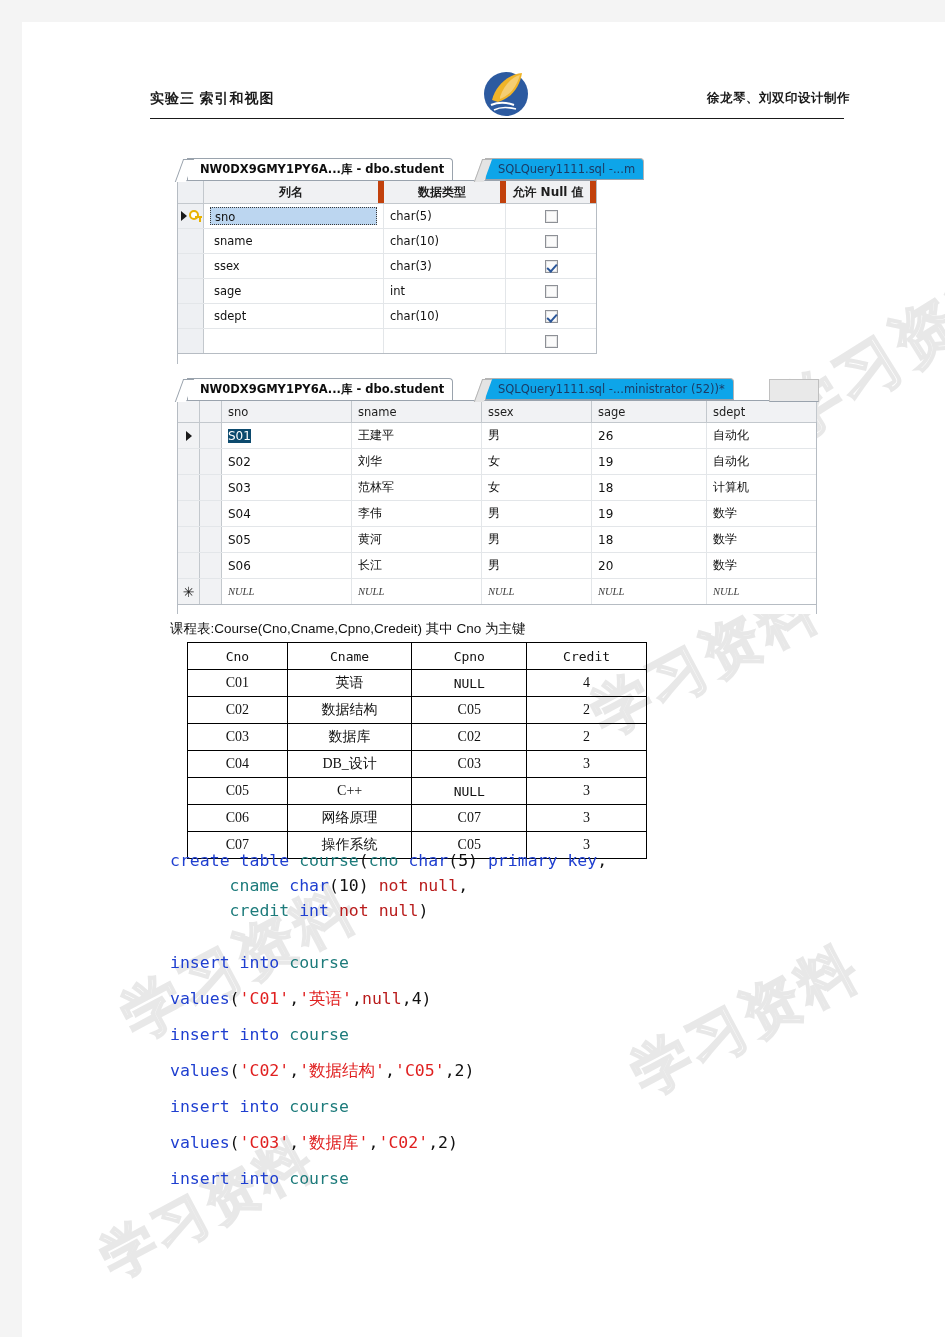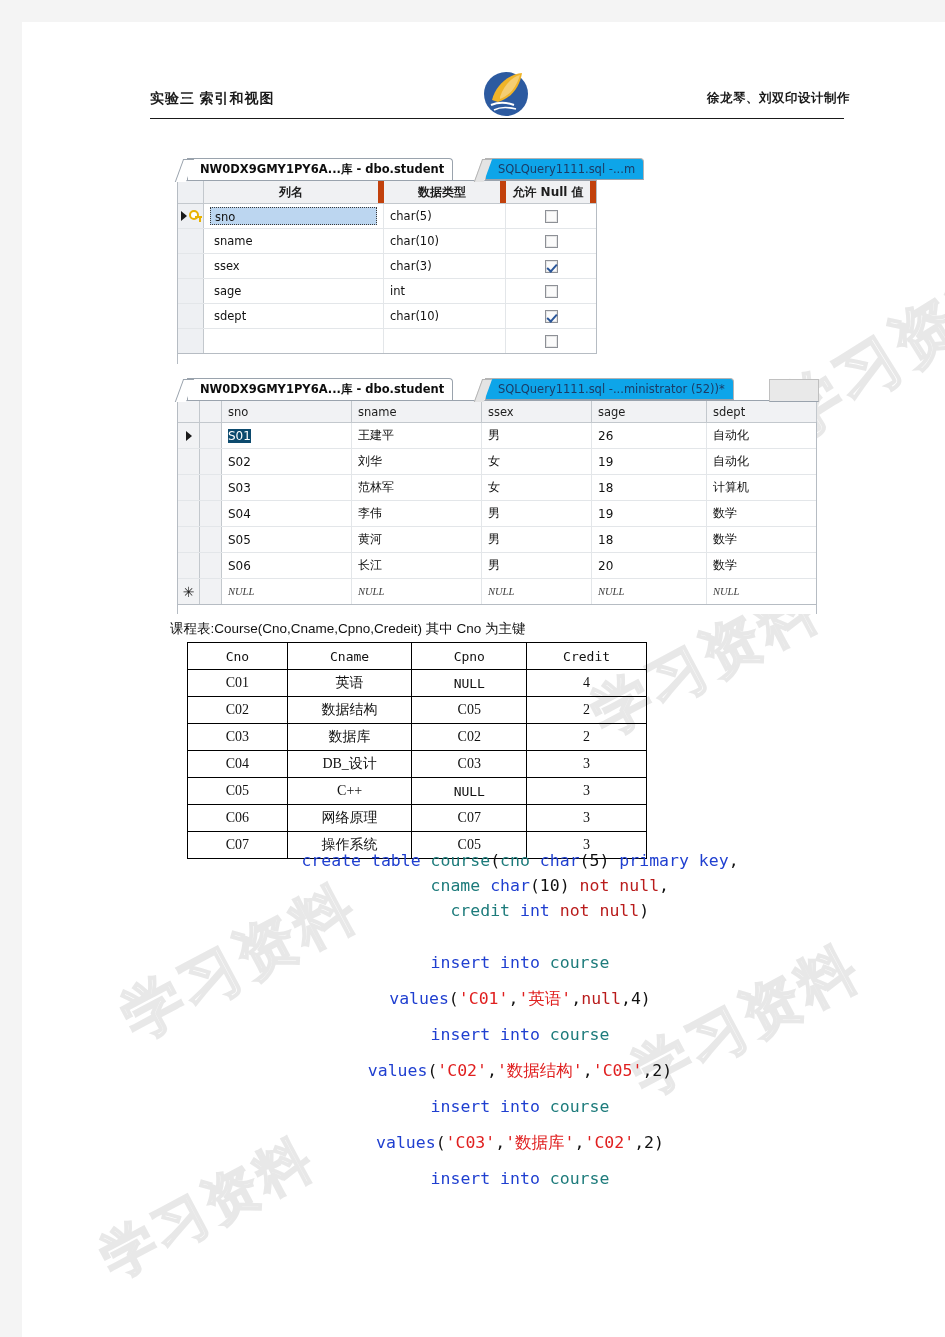--- a/index.html
+++ b/index.html
@@ -135,21 +135,21 @@
   table.course{position:absolute;left:165px;top:620px;width:460px;
      border-collapse:collapse;font-family:"Liberation Serif","DejaVu Serif",serif;}
   table.course td{border:1.3px solid #000;height:26px;text-align:center;
      font-size:14px;color:#111;padding:0;}
   table.course td.ascii{font-family:"DejaVu Sans Mono","Liberation Mono",monospace;font-size:13px;}
   .cw1{width:100px;}.cw2{width:125px;}.cw3{width:115px;}.cw4{width:120px;}
 
   
   .sql{position:absolute;left:148px;top:826px;width:700px;
      font-family:"DejaVu Sans Mono","Liberation Mono",monospace;font-size:16.5px;}
-  .sql .ln{white-space:pre;line-height:25px;text-align:center;}
+  .sql .ln{white-space:pre;line-height:25px;}
   .sql .sp{line-height:36px;}
   .kw{color:#1f3fd0;}
   .id{color:#1d7b7b;}
   .gray{color:#b91c1c;}
   .num{color:#111;}
   .str{color:#e02020;}
   .pun{color:#111;}
 </style>
 </head>
 <body>

